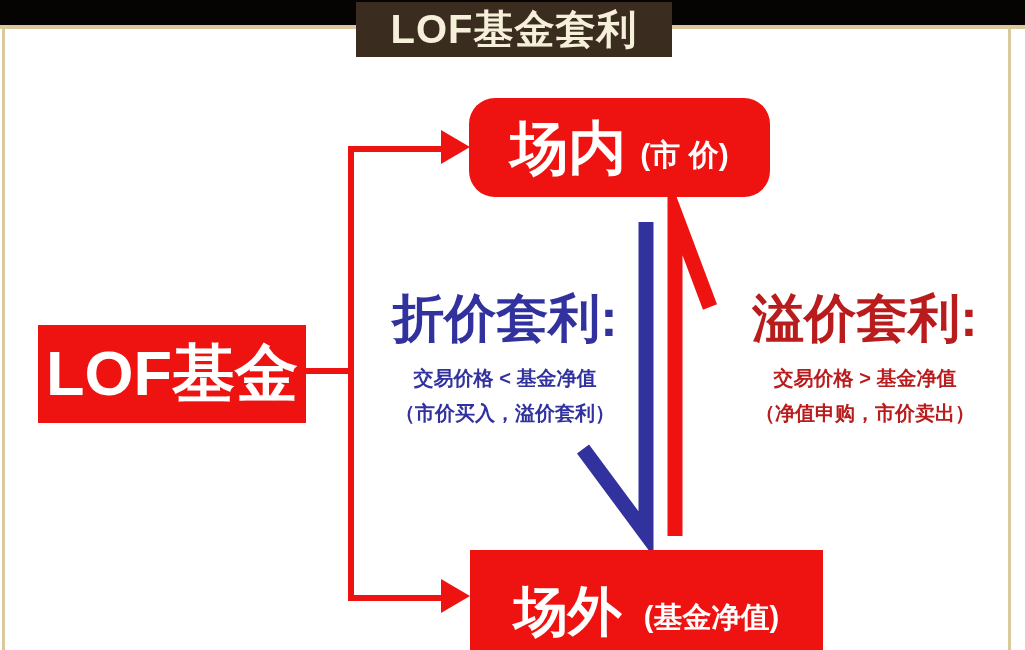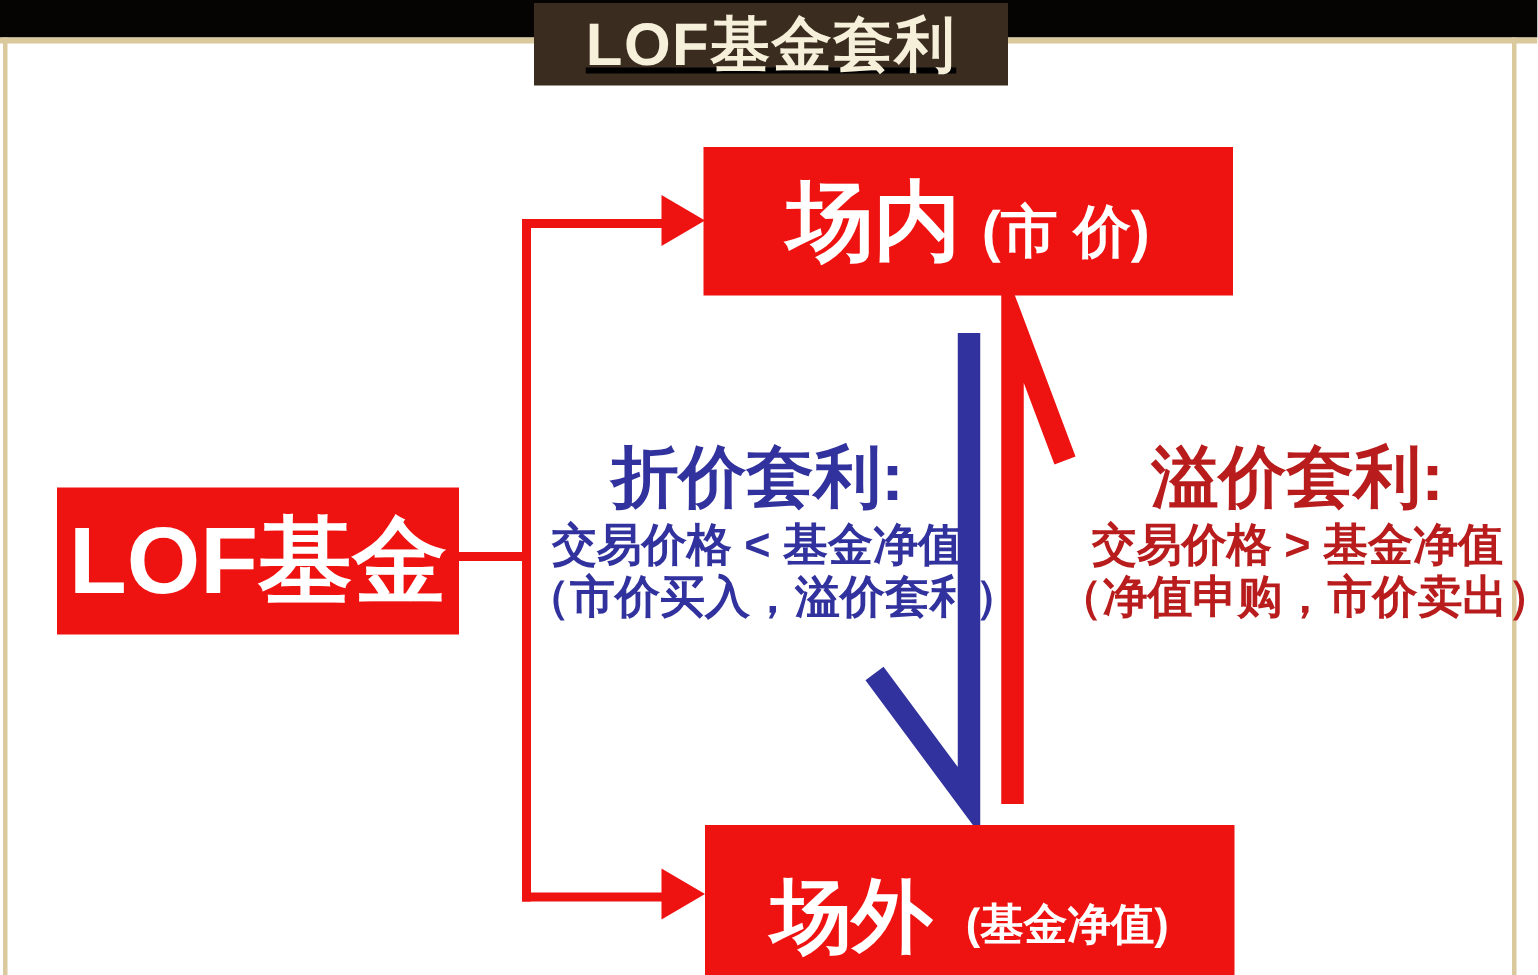--- a/index.html
+++ b/index.html
@@ -34,21 +34,20 @@
     position: absolute; left: 1008px; top: 25px;
     width: 3px; height: 625px;
     background: #d9c99c;
   }
   .title-box {
     position: absolute; left: 356px; top: 2px;
     width: 316px; height: 55px;
     background: #3a2c1f;
     display: flex; align-items: flex-start; justify-content: center;
     z-index: 5;
-    text-decoration: underline;
   }
   .title-box .title-text {
     color: #f6efda;
     font-size: 40px; font-weight: bold;
     letter-spacing: 1px;
     white-space: nowrap;
   }
   
   .node {
     position: absolute;
@@ -56,48 +55,48 @@
     color: #ffffff;
     display: flex; align-items: center; justify-content: center;
     white-space: nowrap;
     z-index: 4;
   }
   .node-lof {
     left: 38px; top: 325px; width: 268px; height: 98px;
     font-size: 63px; font-weight: bold;
   }
   .node-onmarket {
-    left: 469px; top: 98px; width: 353px; height: 99px;
+    left: 469px; top: 98px; width: 301px; height: 99px; border-radius: 26px;
   }
   .node-offmarket {
     left: 470px; top: 550px; width: 353px; height: 121px;
   }
   .node .main-label {
     font-size: 58px; font-weight: bold; line-height: 1;
   }
   .node-offmarket .main-label { font-size: 54px; }
   .node .sub-label {
-    font-size: 38px; font-weight: bold;
+    font-size: 30px; font-weight: bold;
     margin-left: 14px; padding-top: 14px; line-height: 1;
   }
   .node-offmarket .sub-label { font-size: 29px; margin-left: 22px; }
   
   .annotation {
     position: absolute;
     text-align: center;
     z-index: 3;
     white-space: nowrap;
   }
   .annotation .ann-title {
-    font-size: 45px; font-weight: bold;
+    font-size: 52px; font-weight: bold;
     line-height: 50px;
-    margin-bottom: 3px;
+    margin-bottom: 18px;
   }
   .annotation .ann-line {
-    font-size: 30px; font-weight: bold;
+    font-size: 20px; font-weight: bold;
     line-height: 35px;
   }
   .annotation-discount {
     left: 350px; top: 293px; width: 310px;
     color: #32329e;
   }
   .annotation-premium {
     left: 705px; top: 293px; width: 320px;
     color: #b91c1c;
   }

